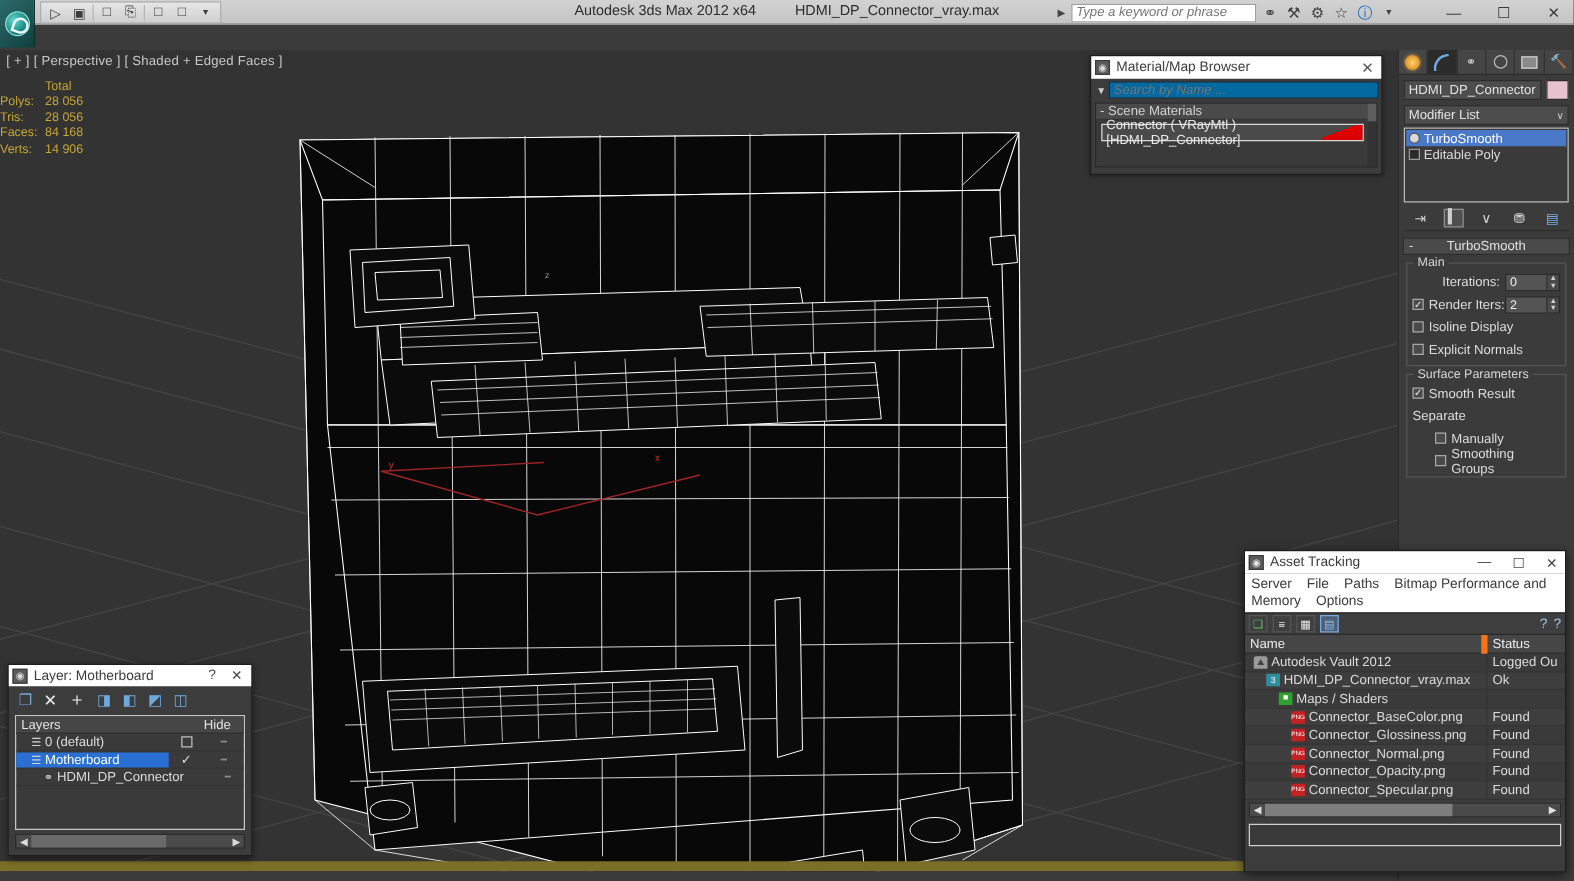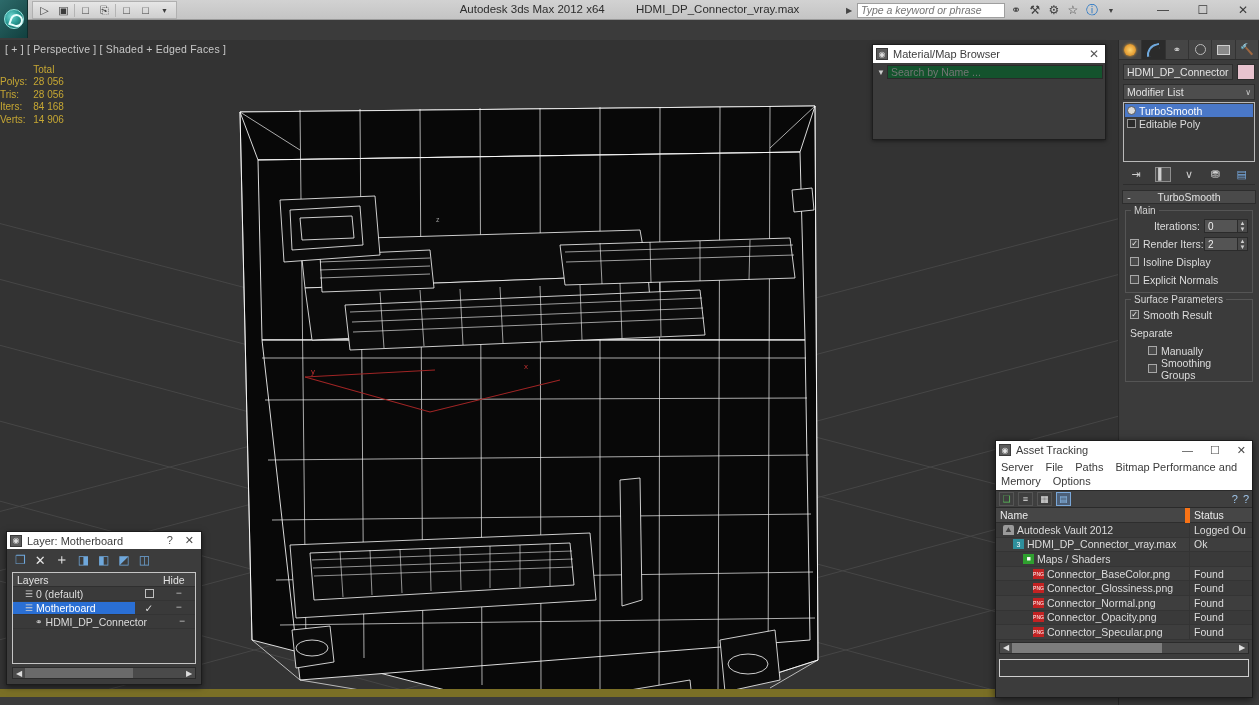--- a/index.html
+++ b/index.html
@@ -117,22 +117,22 @@
   }
   .mb-icon {
     width: 12px; height: 12px; margin-right: 5px; background: #5c5c5c;
     border: 1px solid #3a3a3a; display:flex;align-items:center;justify-content:center;
     color:#dcdcdc;font-size:8px;
   }
   .mb-close { margin-left: auto; font-size: 12px; color: #555; padding-right: 3px; }
   .mb-searchrow { display: flex; align-items: center; height: 16px; padding: 2px 2px 0 2px; }
   .mb-caret { width: 12px; text-align: center; color: #ccc; font-size: 8px; }
   .mb-search {
-    flex: 1; height: 14px; background: #14532d; border: 1px solid #2a2a2a;
-    color: #bdbdbd; font-size: 10.5px; padding: 0 3px; 
+    flex: 1; height: 14px; background: #0369a1; border: 1px solid #2a2a2a;
+    color: #bdbdbd; font-size: 10.5px; padding: 0 3px; font-style: italic;
     font-family: "Liberation Sans", sans-serif;
   }
   .mb-body {
     margin: 3px 3px 4px 3px; height: 52px; background: #3a3a3a;
     border: 1px solid #2b2b2b; position: relative;
   }
   .mb-group {
     height: 13px; background: #4a4a4a; color: #d3d3d3; font-size: 10.5px;
     padding-left: 3px; line-height: 13px; border-bottom: 1px solid #343434;
   }
@@ -500,21 +500,21 @@
             </tr>
         <tr>
               <td>Polys:</td>
             <td class="val">28 056</td>
             </tr>
         <tr>
               <td>Tris:</td>
             <td class="val">28 056</td>
             </tr>
         <tr>
-              <td>Iters:</td>
+              <td>Faces:</td>
             <td class="val">84 168</td>
             </tr>
         <tr>
               <td>Verts:</td>
             <td class="val">14 906</td>
             </tr>
       </tbody>
         </table>
     </div>
 
@@ -562,20 +562,33 @@
   <div class="matbrowser">
     <div class="mb-title">
       <div class="mb-icon">◉</div>
       <span>Material/Map Browser</span>
       <span class="mb-close">✕</span>
     </div>
     <div class="mb-searchrow">
       <div class="mb-caret">▼</div>
       <input class="mb-search" type="text" placeholder="Search by Name ..." style="">
     </div>
+    <div class="mb-body">
+      <div class="mb-group">
+        <span>-</span>
+        <span>Scene Materials</span>
+      </div>
+      <div class="mb-mat">
+        <span>Connector  ( VRayMtl )  [HDMI_DP_Connector]</span>
+        <span class="mb-swatch"></span>
+      </div>
+      <div class="mb-scroll">
+          <i></i>
+        </div>
+    </div>
   </div>
 
   <div class="cmdpanel">
     <div class="cp-tabs">
       <div class="cp-tab">
           <span class="ico-sun"></span>
         </div>
       <div class="cp-tab sel">
           <span class="ico-arc"></span>
         </div>

